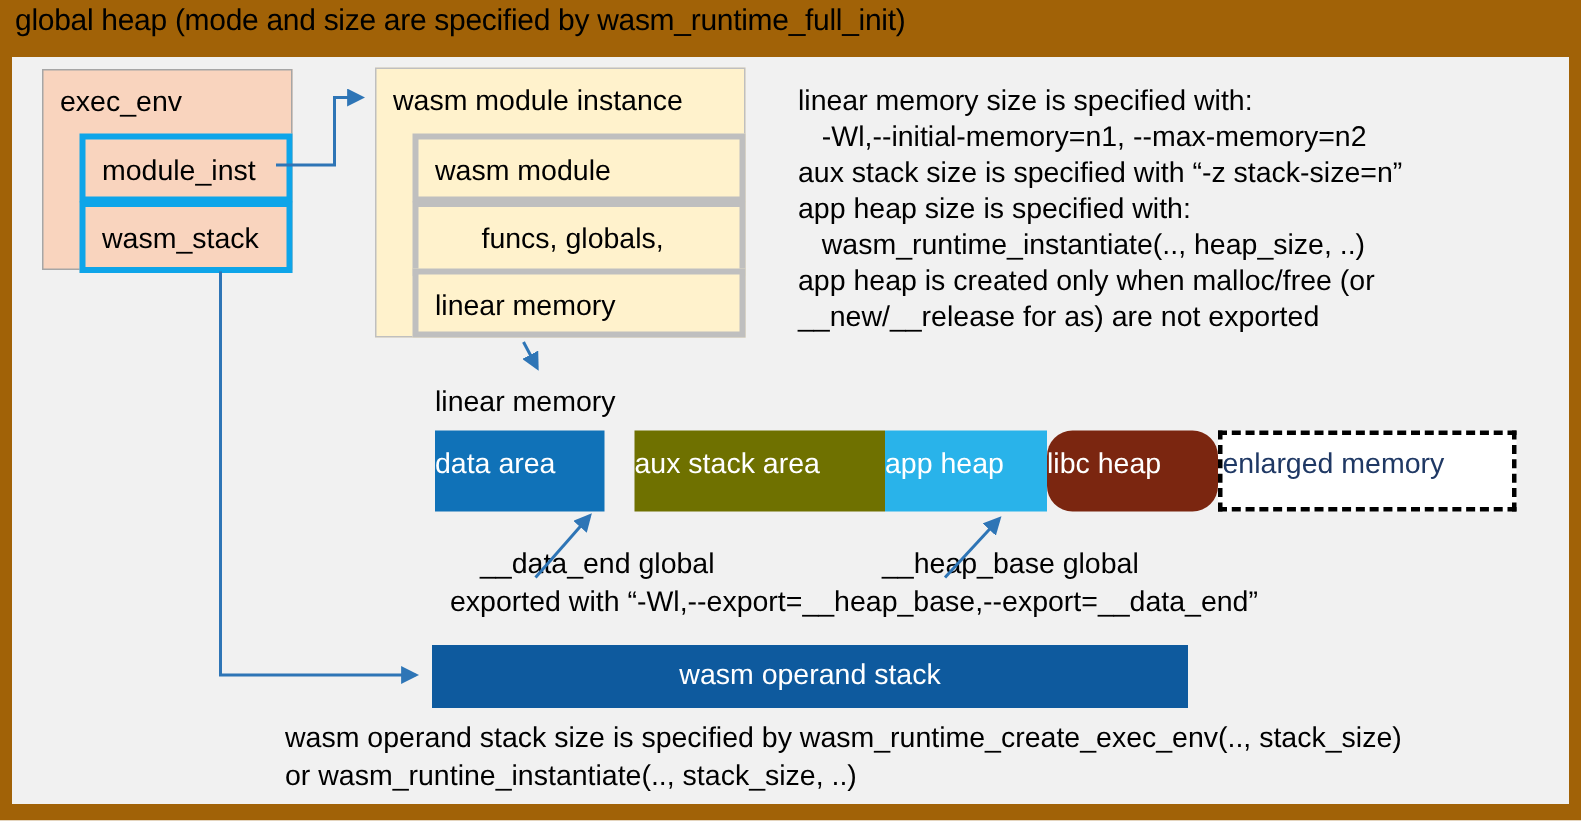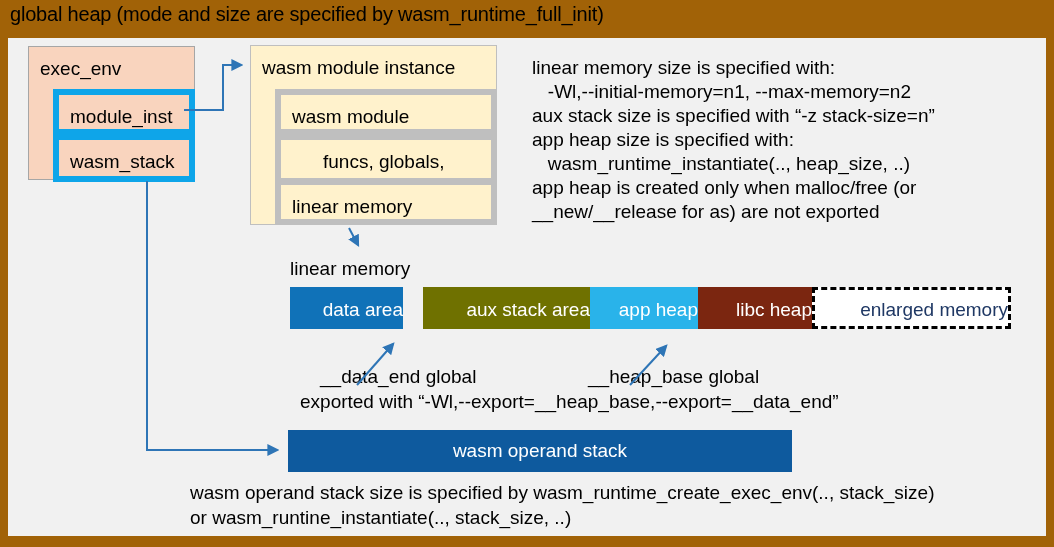--- a/index.html
+++ b/index.html
@@ -10,36 +10,36 @@
   }
   .abs { position:absolute; }
   .title { left:10px; top:3px; font-size:20px; letter-spacing:-0.2px; }
   .panel { left:8px; top:38px; width:1038px; height:498px; background:#F1F1F1; }
 
   
   .sbox { position:absolute; box-sizing:border-box; border:1px solid #A6A6A6; font-size:19px; }
   .pink  { background:#F9D4BE; }
   .cream { background:#FFF2CC; border-color:#BFBFBF; }
   .sbox .hdr { height:44px; line-height:44px; padding-left:11px; }
-  .row { position:absolute; box-sizing:border-box; border:6px solid #0ea5e9; line-height:44px; padding-left:11px; font-size:19px; }
+  .row { position:absolute; box-sizing:border-box; border:4px solid #0ea5e9; line-height:44px; padding-left:11px; font-size:19px; }
   .row.cream { border-color:#BFBFBF; }
 
   
   .notes { font-size:19px; line-height:24px; }
   .notes div { white-space:pre; }
 
   
   .lm-label { left:290px; top:258px; font-size:19px; }
   .membar { left:290px; top:287px; height:46px; display:flex; }
-  .seg { box-sizing:border-box; height:42px; line-height:46px; text-align:right;
+  .seg { box-sizing:border-box; height:54px; line-height:46px; text-align:left;
          color:#fff; font-size:19px; white-space:nowrap; }
   .seg0 { width:113px; background:#1072B8; }
   .seg1 { width:167px; background:#6F7100;margin-left:20px; }
   .seg2 { width:108px; background:#29B3EA; }
-  .seg3 { width:114px; background:#7B2610; }
+  .seg3 { width:114px; background:#7B2610;border-radius:17px; }
   .seg4 { width:199px; background:#ffffff; color:#1F3864;
           border:3px dashed #000; line-height:40px; }
 
   .small-label { font-size:19px; }
 
   .opbar { left:288px; top:430px; width:504px; height:42px; background:#0E5A9E;
            color:#fff; font-size:19px; line-height:42px; text-align:center; }
 
   .bottom-notes { left:190px; top:480px; font-size:19px; line-height:25px; }
   .bottom-notes div { white-space:pre; }

